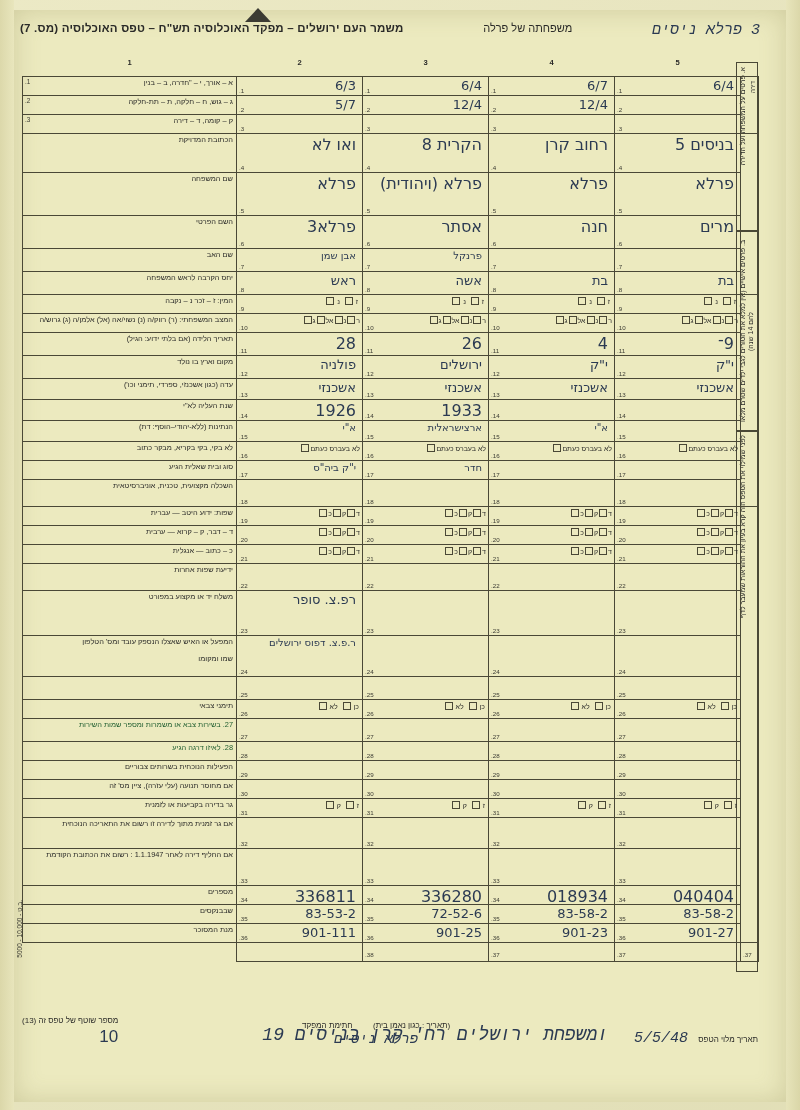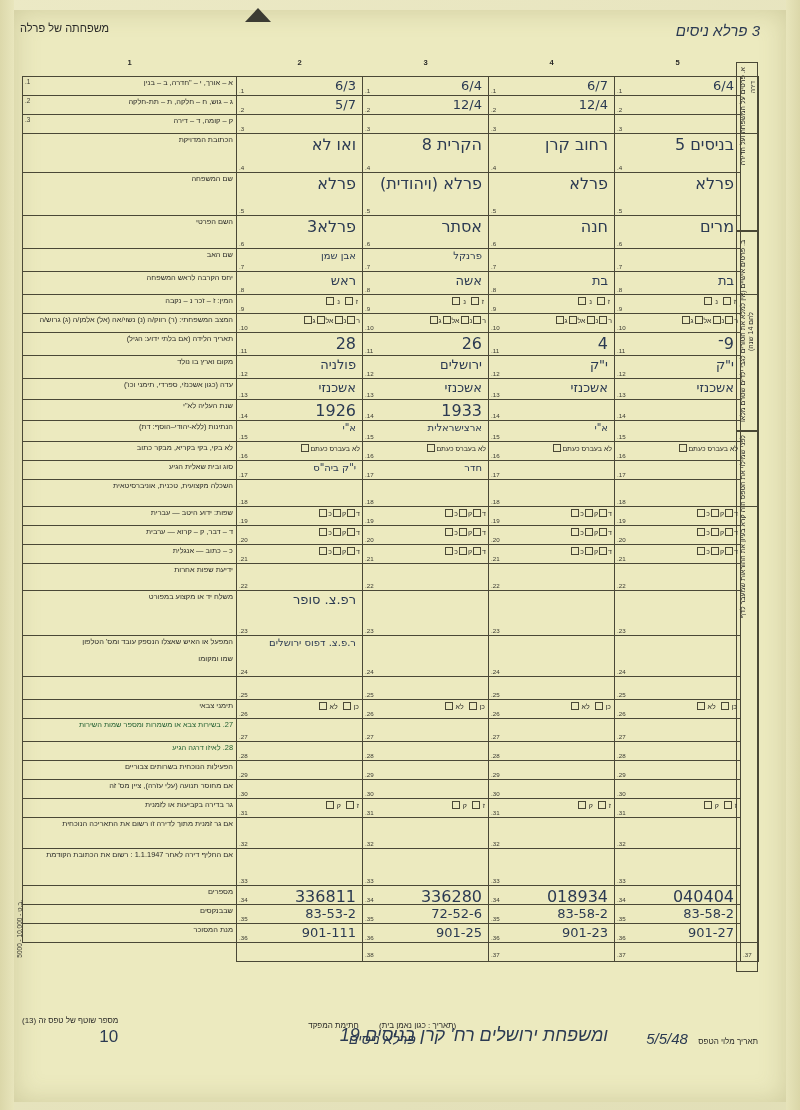--- a/index.html
+++ b/index.html
@@ -36,21 +36,21 @@
     display:flex;flex-direction:row-reverse;justify-content:space-between;align-items:flex-start;
     direction:rtl;
   }
   .doc-title{
     font-size:11.5px;font-weight:bold;letter-spacing:.2px;
   }
   .family-label{
     font-size:11px;
   }
   .hand{
-    font-family:Liberation Sans, sans-serif;
+    font-family:Liberation Mono, monospace;
     color:#26303f;
     font-style:italic;
   }
   .hand-blue{color:#2b3a52;}
   
   table.census{
     position:absolute;
     left:22px;top:58px;
     width:736px;
     border-collapse:collapse;
@@ -150,20 +150,21 @@
 </head>
 <body>
 
 <div class="paper"></div>
 <div class="dark-edge"></div>
 <div class="dark-edge-r"></div>
 <div class="sheet"></div>
 <div class="tear"></div>
 
 <div class="title-row">
+  <div class="doc-title">משמר העם ירושלים – מפקד האוכלוסיה תש"ח – טפס האוכלוסיה (מס. 7)</div>
   <div class="family-label">משפחתה של פרלה</div>
   <div class="hand hand-blue" style="font-size:15px;">3 פרלא ניסים</div>
 </div>
 
 <div class="leftcode">5000 - 10,000 - ב.ט.</div>
 
 <div class="rail" style="left:736px;top:62px;height:168px;">
   <span class="railtxt">א. פרטים על המשפחה ועל הדירה</span>
 </div>
 <div class="rail" style="left:736px;top:230px;height:200px;">

